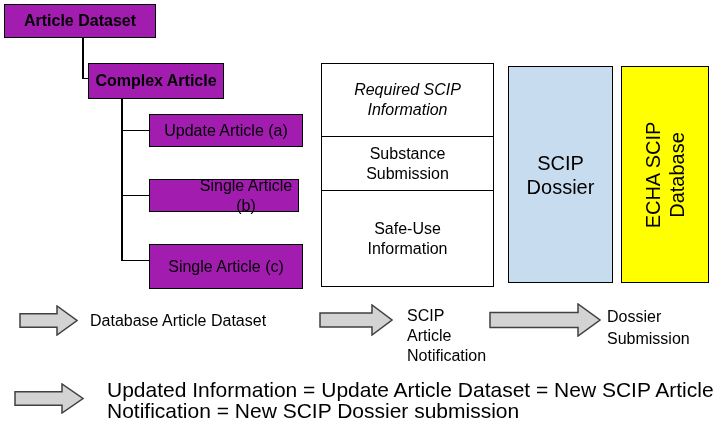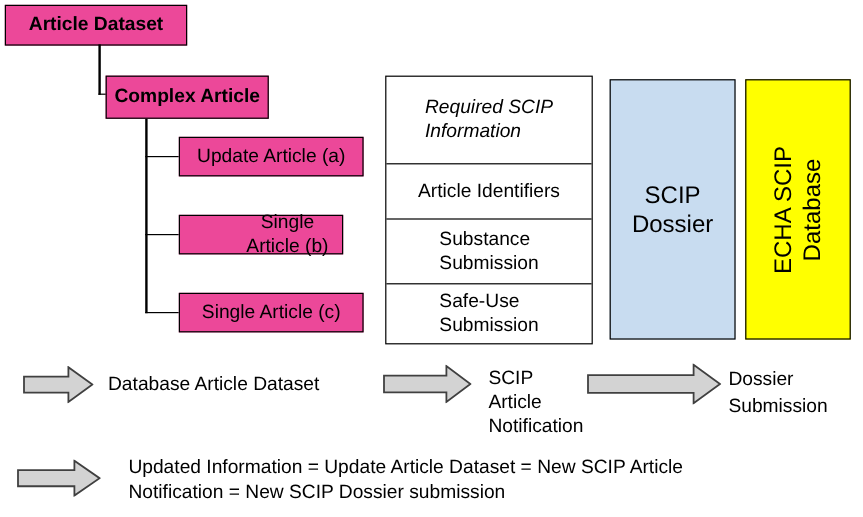--- a/index.html
+++ b/index.html
@@ -1,55 +1,55 @@
 <!DOCTYPE html>
 <html><head>
 <meta charset="utf-8">
 <style>
   html,body { margin:0; padding:0; background:#fff; }
   body { font-family:"Liberation Sans", sans-serif; color:#000; }
   #stage { position:relative; width:719px; height:431px; background:#fff; overflow:hidden; }
 
   .box {
     position:absolute; box-sizing:border-box;
-    border:1.5px solid #000; background:#ec4899;
+    border:1.5px solid #000; background:#a21caf;
     display:flex; align-items:center; justify-content:center;
     text-align:center; font-size:16px; line-height:20px;
   }
   .bold  { font-weight:bold; }
   .pre   { white-space:pre-line; }
 
   .conn  { position:absolute; background:#000; }
 
   #info-table {
     position:absolute; left:321px; top:63px; width:173px; height:224px;
     box-sizing:border-box; border:1.5px solid #000; background:#fff;
     display:flex; flex-direction:column;
   }
   #info-table .cell {
     display:flex; align-items:center; justify-content:center;
-    font-size:16px; line-height:20px; box-sizing:border-box;
+    text-align:center; font-size:16px; line-height:20px; box-sizing:border-box;
   }
   #info-table .cell + .cell { border-top:1.5px solid #000; }
   #info-table .hdr { font-style:italic; height:72px; }
   #info-table .r1 { height:46px; }
   #info-table .r2 { height:54px; }
   #info-table .r3 { flex:1; }
 
   .bigbox { font-size:20px; line-height:24px; }
   #database-box .rot {
     position:absolute; left:50%; top:50%; width:216px;
     transform:translate(-50%,-50%) rotate(-90deg);
     text-align:center; white-space:pre-line;
   }
 
   .arrow-svg { position:absolute; display:block; }
 
   .flow-label { position:absolute; font-size:16px; line-height:20px; white-space:pre-line; }
-  #note-text  { position:absolute; left:107px; top:379px; font-size:16px; line-height:21px; white-space:pre-line; }
+  #note-text  { position:absolute; left:107px; top:379px; font-size:21px; line-height:21px; white-space:pre-line; }
 </style>
 </head>
 <body>
 
 <div id="stage">
 
   <div class="box bold" style="left:4px; top:4px; width:152px; height:34px;">
     <span>Article Dataset</span>
   </div>
 
@@ -61,35 +61,34 @@
   </div>
 
   <div class="conn" style="left:121px; top:99px; width:2px; height:162px;"></div>
   <div class="conn" style="left:121px; top:129.5px; width:28px; height:1.5px;"></div>
   <div class="conn" style="left:121px; top:194.5px; width:28px; height:1.5px;"></div>
   <div class="conn" style="left:121px; top:259.5px; width:28px; height:1.5px;"></div>
 
   <div class="box" style="left:149px; top:114px; width:154px; height:33px;">
     <span>Update Article (a)</span>
   </div>
-  <div class="box" style="left:149px; top:179px; width:137px; height:33px;padding-left:44px;">
+  <div class="box" style="left:149px; top:179px; width:150px; height:33px;padding-left:44px;">
     <span>Single Article (b)</span>
   </div>
-  <div class="box" style="left:149px; top:244px; width:154px; height:33px;">
+  <div class="box" style="left:149px; top:244px; width:154px; height:45px;">
     <span>Single Article (c)</span>
   </div>
 
   <div id="info-table">
     <div class="cell hdr pre">Required SCIP
 Information</div>
-    <div class="cell r1 pre">Article Identifiers</div>
     <div class="cell r2 pre">Substance
 Submission</div>
     <div class="cell r3 pre">Safe-Use
-Submission</div>
+Information</div>
   </div>
 
   <div class="box bigbox pre" style="left: 508px; top: 66px; width: 105px; height: 217px; background: rgb(200, 220, 240);">
     <span class="pre">SCIP
 Dossier</span>
   </div>
 
   <div class="box bigbox" id="database-box" style="left: 621px; top: 66px; width: 88px; height: 217px; background: rgb(255, 255, 0);">
     <span class="rot">ECHA SCIP
 Database</span>

